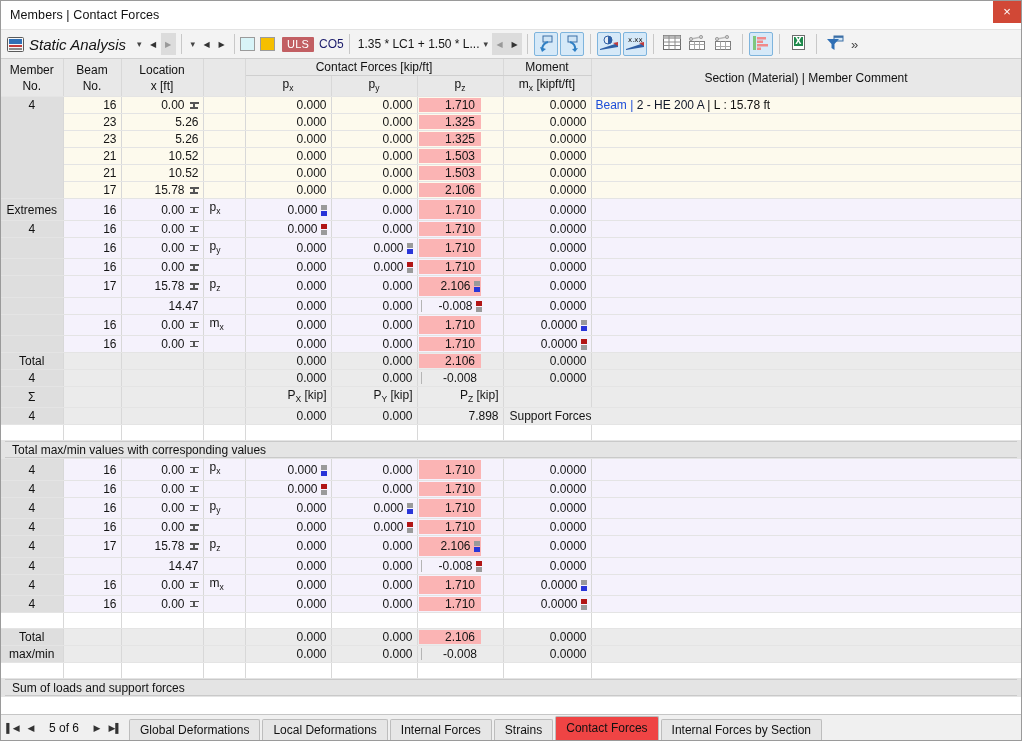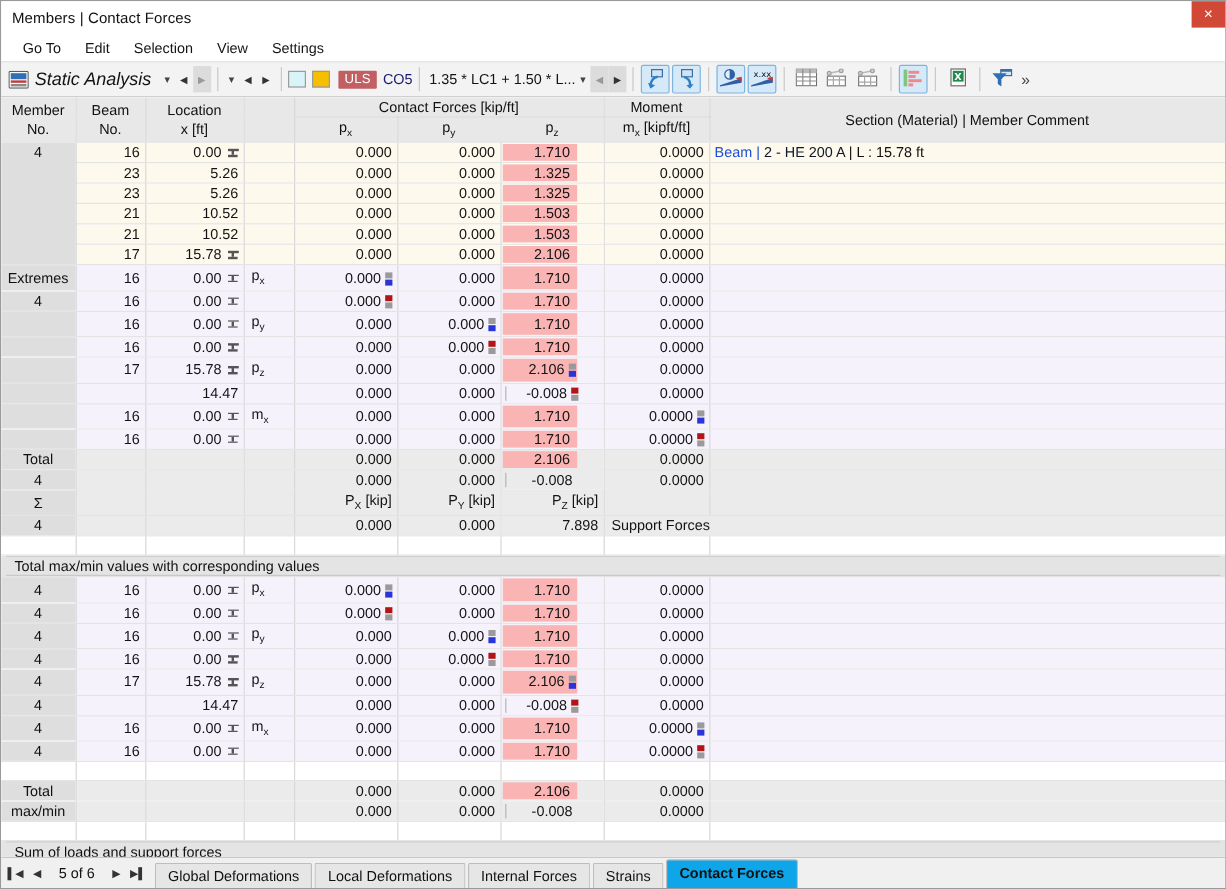--- a/index.html
+++ b/index.html
@@ -240,43 +240,36 @@
     background: #e6e6e6;
     border: 1px solid #bdbdbd;
     border-bottom: none;
     margin-right: 2px;
     font-size: 12px;
     cursor: pointer;
     color: #111;
     border-radius: 2px 2px 0 0;
   }
   .tab.sel {
-    background: #0ea5e9;
+    background: #ef4444;
     height: 24px; line-height: 23px;
     border-color: #bdbdbd;
-    font-weight: bold;
+    font-weight: normal;
   }
 </style>
 </head>
 <body>
 
 <div class="app">
 
   <div class="titlebar">
     <span class="title">Members | Contact Forces</span>
     <div class="close-btn">×</div>
   </div>
 
-  <div class="menubar">
-    <div class="mi">Go To</div>
-    <div class="mi">Edit</div>
-    <div class="mi">Selection</div>
-    <div class="mi">View</div>
-    <div class="mi">Settings</div>
-  </div>
 
   <div class="toolbar">
 
     <div class="tb-combo" style="width:130px">
       <span style="display:inline-block;width:17px;height:15px;">
         <svg width="17" height="15" viewBox="0 0 17 15">
           <rect x="0.5" y="0.5" width="16" height="14" rx="1" fill="#f7f7f7" stroke="#5a5a5a"></rect>
           <rect x="2" y="2" width="13" height="5" fill="#2f6fb5"></rect>
           <rect x="2" y="8" width="13" height="2" fill="#c23b3b"></rect>
           <rect x="2" y="11" width="13" height="2" fill="#8a8a8a"></rect>
@@ -895,15 +888,16 @@
       <span class="pageinfo">5 of 6</span>
       <div class="nav-btn">▶</div>
       <div class="nav-btn">▶▌</div>
     </div>
     <div class="tabs" id="tabs">
         <div class="tab">Global Deformations</div>
         <div class="tab">Local Deformations</div>
         <div class="tab">Internal Forces</div>
         <div class="tab">Strains</div>
         <div class="tab sel">Contact Forces</div>
+        <div class="tab">Internal Forces by Section</div>
       </div>
   </div>
 </div>
 
 </body></html>

